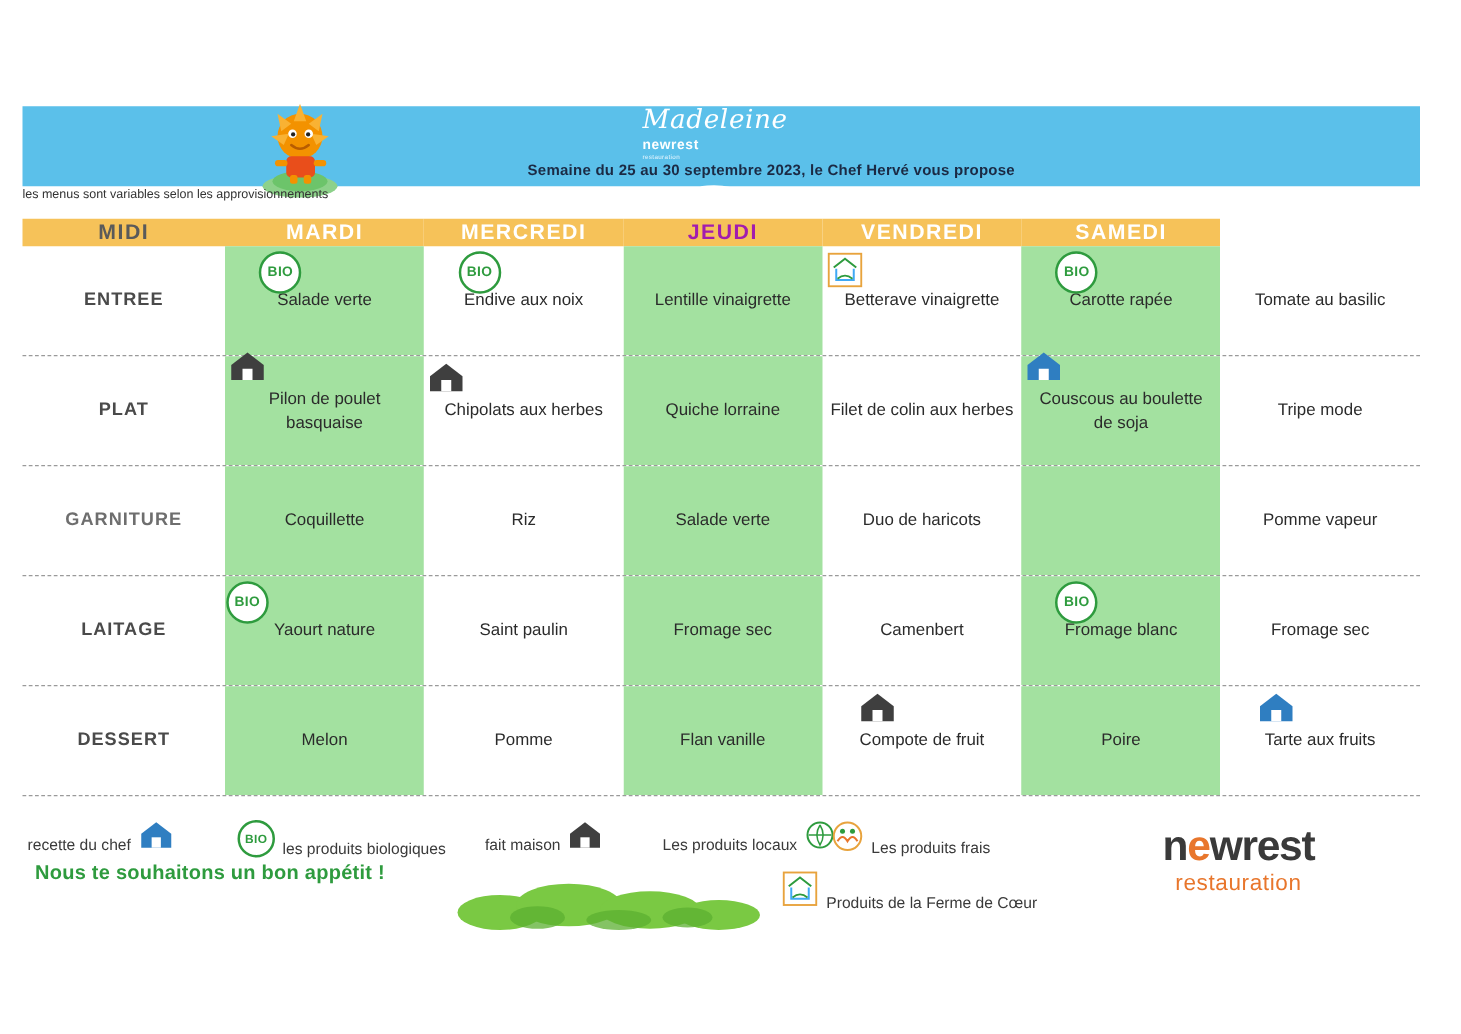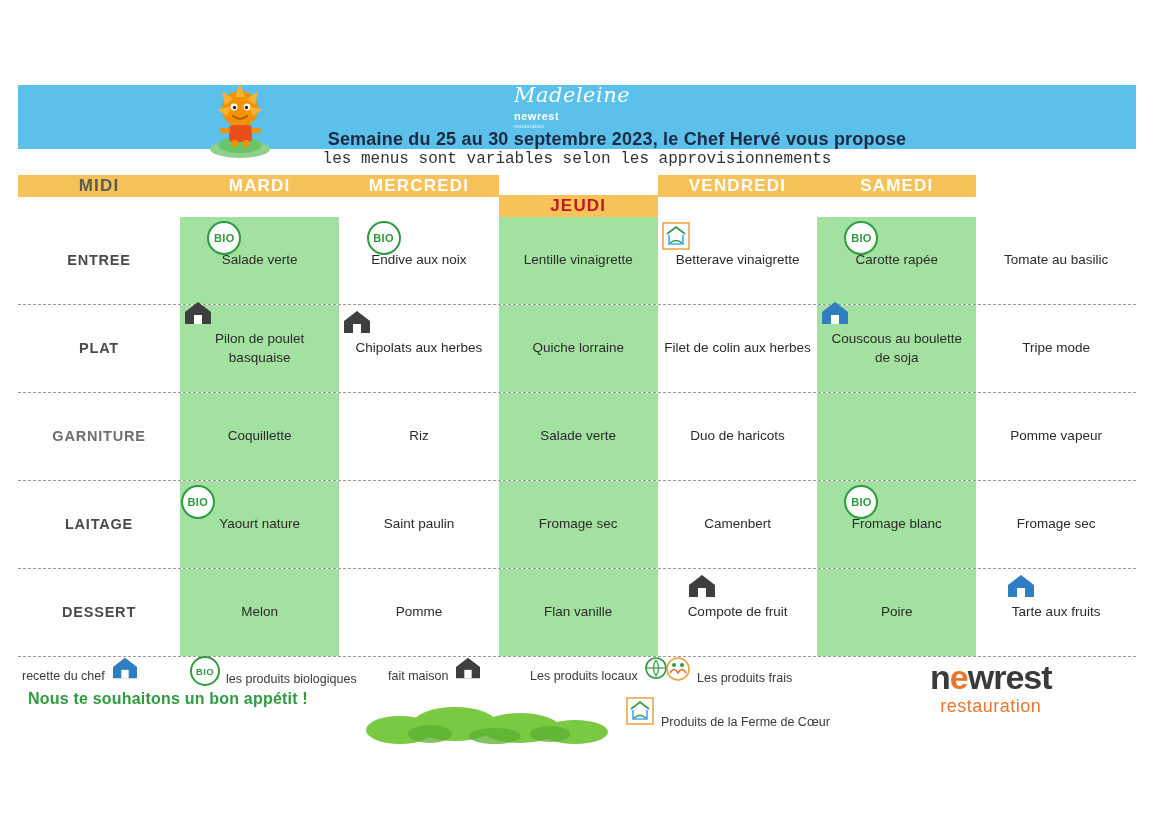--- a/index.html
+++ b/index.html
@@ -59,43 +59,42 @@
   .mascot {
     position: absolute;
     left: 175px;
     top: -6px;
     width: 95px;
     height: 80px;
   }
   .header-title {
     flex: 1;
     text-align: center;
-    font-size: 18px;
+    font-size: 12px;
     font-weight: bold;
     color: #1b2a44;
     padding-left: 80px;
     letter-spacing: .2px;
   }
   .header-logo {
     width: 95px;
     display: flex;
     justify-content: center;
     align-items: center;
   }
   .header-logo svg { display: block; }
 
   .subtitle {
     position: absolute;
     left: 18px;
     top: 150px;
     width: 1118px;
-    text-align: center;
-    font-size: 16px;
+    text-align: left;
+    font-size: 10px;
     color: #333;
-    font-family: Liberation Mono, monospace;
   }
 
   
   .grid {
     position: absolute;
     left: 18px;
     top: 175px;
     width: 1118px;
   }
   .row {
@@ -119,21 +118,21 @@
   
   .row-head .cell {
     height: 22px;
     background: #f6c259;
     color: #ffffff;
     font-size: 17px;
     font-weight: bold;
     letter-spacing: 1.2px;
   }
   .row-head .c-label { color: #5a5a5a; }
-  .row-head .c-jeudi { color: #b91c1c; margin-top: 20px; }
+  .row-head .c-jeudi { color: #a21caf; }
 
   
   .row-body {
     border-bottom: 1px dashed #9a9a9a;
   }
   .row-body:first-of-type { border-top: 1px dashed #9a9a9a; }
   .row-body .cell { height: 87px; }
 
   .c-label.rowlabel {
     font-weight: bold;

